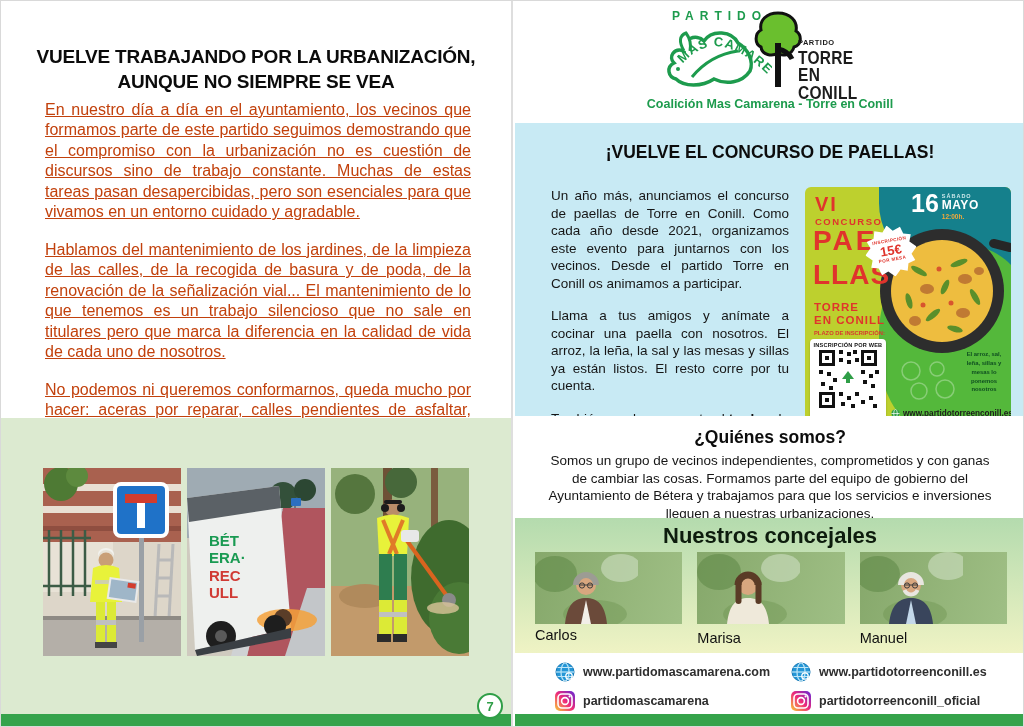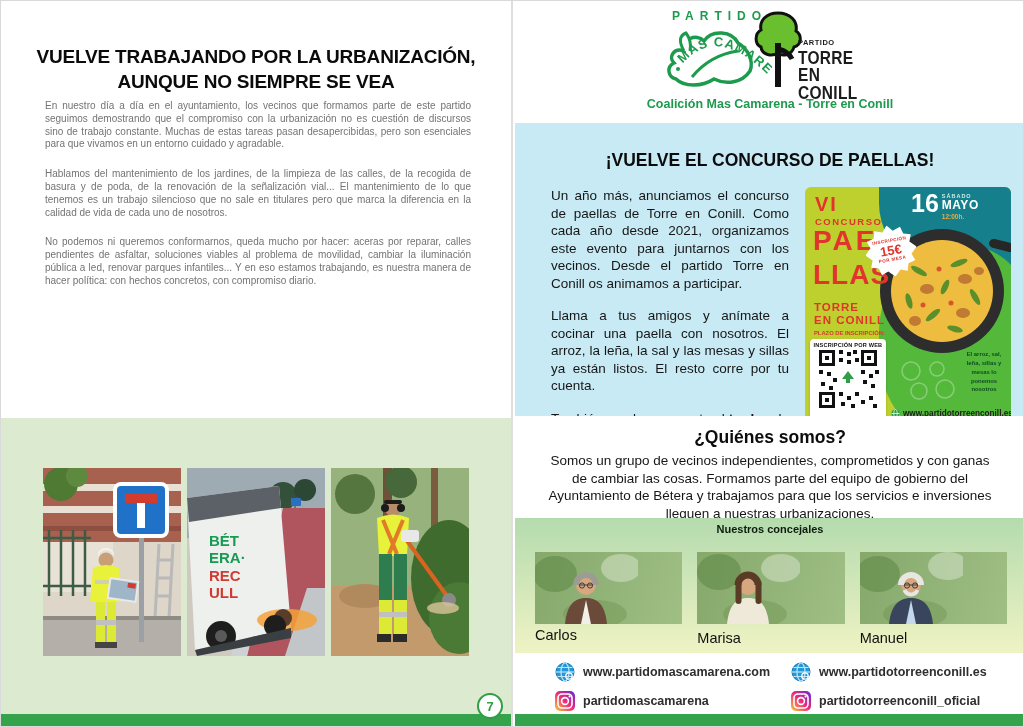--- a/index.html
+++ b/index.html
@@ -6,21 +6,21 @@
   .sheet{position:relative;width:1024px;height:727px;background:#fff;overflow:hidden;
          font-family:"Liberation Sans",sans-serif;border:1px solid #d9d9d9;box-sizing:border-box;color:#111;}
   .page{position:absolute;top:0;height:727px;}
   .page-left{left:0;width:512px;background:#fff;border-right:2px solid #dedede;box-sizing:border-box;}
   .page-right{left:514px;width:510px;background:#fff;}
 
   
   .lp-title{position:absolute;top:30px;left:18px;right:18px;text-align:center;
             font-size:19px;line-height:1.32;font-weight:bold;color:#0b0b0b;letter-spacing:-0.2px;}
   .lp-text{position:absolute;top:99px;left:44px;right:40px;}
-  .lp-text p{margin:0 0 17px 0;font-size:10px;line-height:1.28;text-align:justify;color:#737373;}
+  .lp-text p{margin:0 0 17px 0;font-size:16px;line-height:1.28;text-align:justify;color:#c2410c;text-decoration:underline;}
   .green-block{position:absolute;top:417px;left:0;right:0;bottom:14px;background:#dcead0;}
   .photos-row{position:absolute;top:50px;left:0;right:0;display:flex;justify-content:center;gap:6px;}
   .photo{width:138px;height:188px;background:#cfcabf;overflow:hidden;}
   .photo svg{display:block;}
   .page-number{position:absolute;right:8px;bottom:9px;width:26px;height:26px;border-radius:50%;
                background:#fff;border:2px solid #2f9e47;color:#2f9e47;font-size:13px;font-weight:bold;
                display:flex;align-items:center;justify-content:center;z-index:5;box-sizing:border-box;}
   .bottom-bar{position:absolute;left:0;right:0;bottom:0;height:14px;background:#35a34b;z-index:2;}
 
   
@@ -30,21 +30,21 @@
   .logo-rabbit{position:absolute;left:-2px;top:14px;}
   .logo-tree{position:absolute;left:88px;top:2px;}
   .logo-torre{position:absolute;left:134px;top:32px;line-height:1;color:#1c1c1c;}
   .lt-small{font-size:7.5px;font-weight:bold;letter-spacing:0.5px;}
   .lt-big{font-size:15.5px;font-weight:bold;letter-spacing:0.3px;transform:scaleY(1.15);transform-origin:left top;margin-top:2px;}
   .logo-coalition{position:absolute;left:-30px;right:-30px;top:90px;text-align:center;
                   font-size:12.5px;font-weight:bold;color:#1d9b4d;}
 
   
   .blue-box{position:absolute;top:122px;left:0;right:0;height:293px;background:#c8eaf4;}
-  .blue-title{margin:12px;padding-top:15px;text-align:center;font-size:17.5px;font-weight:bold;color:#0c0c0c;}
+  .blue-title{margin:4px;padding-top:15px;text-align:center;font-size:17.5px;font-weight:bold;color:#0c0c0c;}
   .blue-cols{position:absolute;top:64px;left:36px;right:14px;display:flex;gap:16px;}
   .blue-text{width:238px;}
   .blue-text p{margin:0 0 15px 0;font-size:13.5px;line-height:1.3;text-align:justify;color:#161616;}
 
   
   .poster{position:relative;width:206px;height:241px;background:#bdd02e;border-radius:6px;overflow:hidden;flex:none;}
   .poster-teal{position:absolute;top:0;right:0;width:132px;height:108px;background:#15808c;border-bottom-left-radius:95% 85%;}
   .poster-greenblob{position:absolute;top:58px;right:-26px;width:158px;height:196px;background:#54b83b;border-radius:45%;}
   .poster-pan{position:absolute;top:26px;right:-6px;}
   .p-vi{position:absolute;left:10px;top:6px;font-size:20px;font-weight:bold;color:#e0342c;letter-spacing:2px;}
@@ -75,21 +75,21 @@
           font-size:8.2px;font-weight:bold;color:#1d1d1d;}
 
   
   .quienes{position:absolute;top:415px;left:0;right:0;height:102px;background:#fff;}
   .quienes h2{margin:0;padding-top:11px;text-align:center;font-size:17.5px;font-weight:bold;color:#0c0c0c;}
   .quienes p{margin:4px auto 0;width:452px;text-align:center;font-size:13.5px;line-height:1.3;color:#161616;}
 
   
   .concejales{position:absolute;top:517px;left:0;right:0;height:135px;
               background:linear-gradient(#b4dbae,#eff3c4);}
-  .concejales h2{margin:0;padding-top:5px;text-align:center;font-size:11px;font-weight:bold;color:#0d1c0d;}
+  .concejales h2{margin:0;padding-top:5px;text-align:center;font-size:22px;font-weight:bold;color:#0d1c0d;}
   .members{position:absolute;top:34px;left:20px;right:18px;display:flex;gap:15px;}
   .member{flex:1;}
   .member-photo{height:72px;background:linear-gradient(105deg,#86a86b,#9fbf85);overflow:hidden;}
   .member-photo svg{display:block;}
   .member-name{margin-top:3px;font-size:14.5px;color:#101010;}
   .member:nth-child(2) .member-name,.member:nth-child(3) .member-name{margin-top:6px;}
 
   
   .footer-links{position:absolute;top:652px;left:0;right:0;height:61px;background:#fff;}
   .footer-grid{position:absolute;top:9px;left:40px;right:8px;display:grid;

